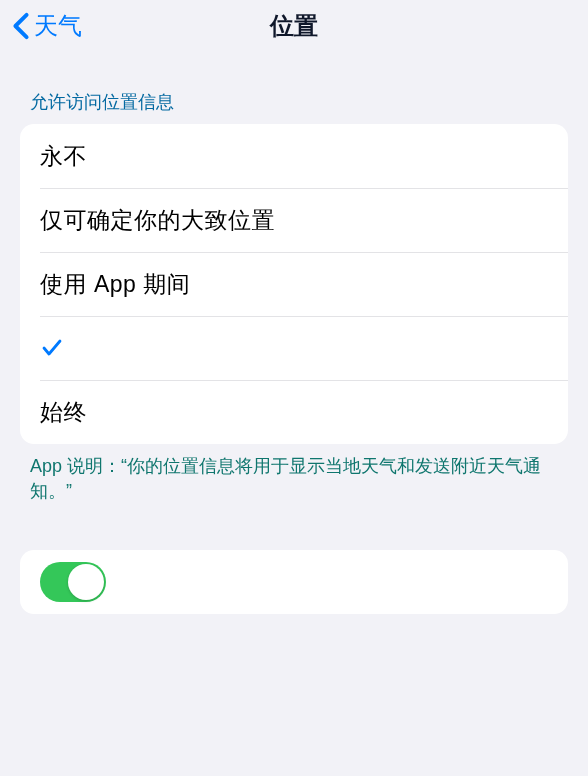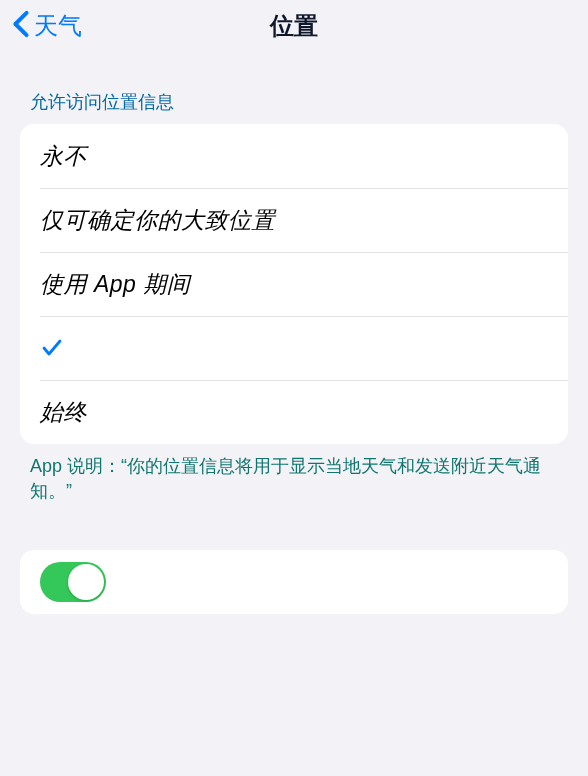--- a/index.html
+++ b/index.html
@@ -17,20 +17,21 @@
     }
     .nav-bar {
       height: 52px;
       display: flex;
       align-items: center;
       position: relative;
       padding: 0 8px;
     }
     .back-button {
       display: flex;
+      align-items: center;
       color: #007aff;
       font-size: 24px;
       cursor: pointer;
       padding: 4px;
     }
     .back-chevron {
       width: 18px;
       height: 28px;
       margin-right: 4px;
     }
@@ -54,21 +55,20 @@
       font-size: 18px;
       color: #0f766e;
       padding: 10px 30px 0 30px;
       line-height: 1.4;
     }
     .group {
       background: #ffffff;
       border-radius: 14px;
       margin: 0 20px;
       overflow: hidden;
-      font-style: italic;
     }
     .cell {
       display: flex;
       align-items: center;
       justify-content: space-between;
       padding: 0 20px;
       min-height: 64px;
       cursor: pointer;
       position: relative;
     }

